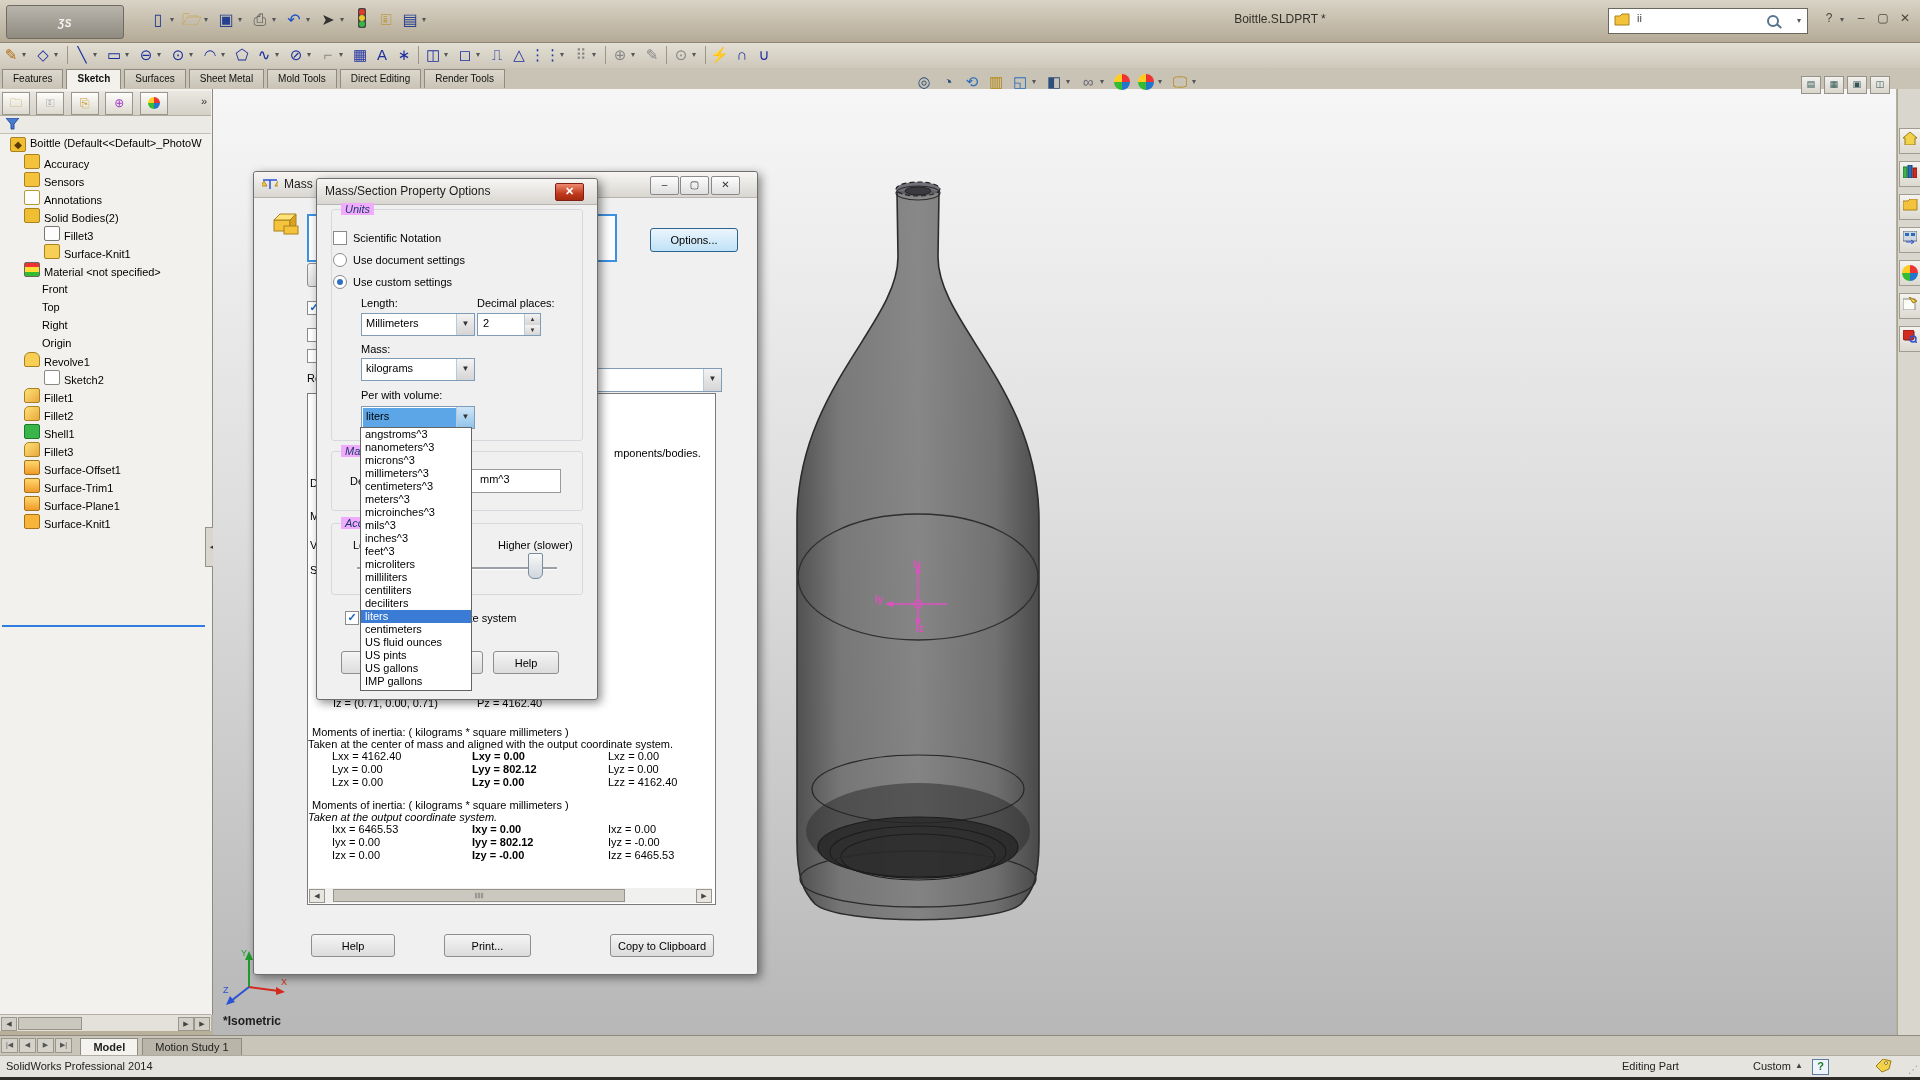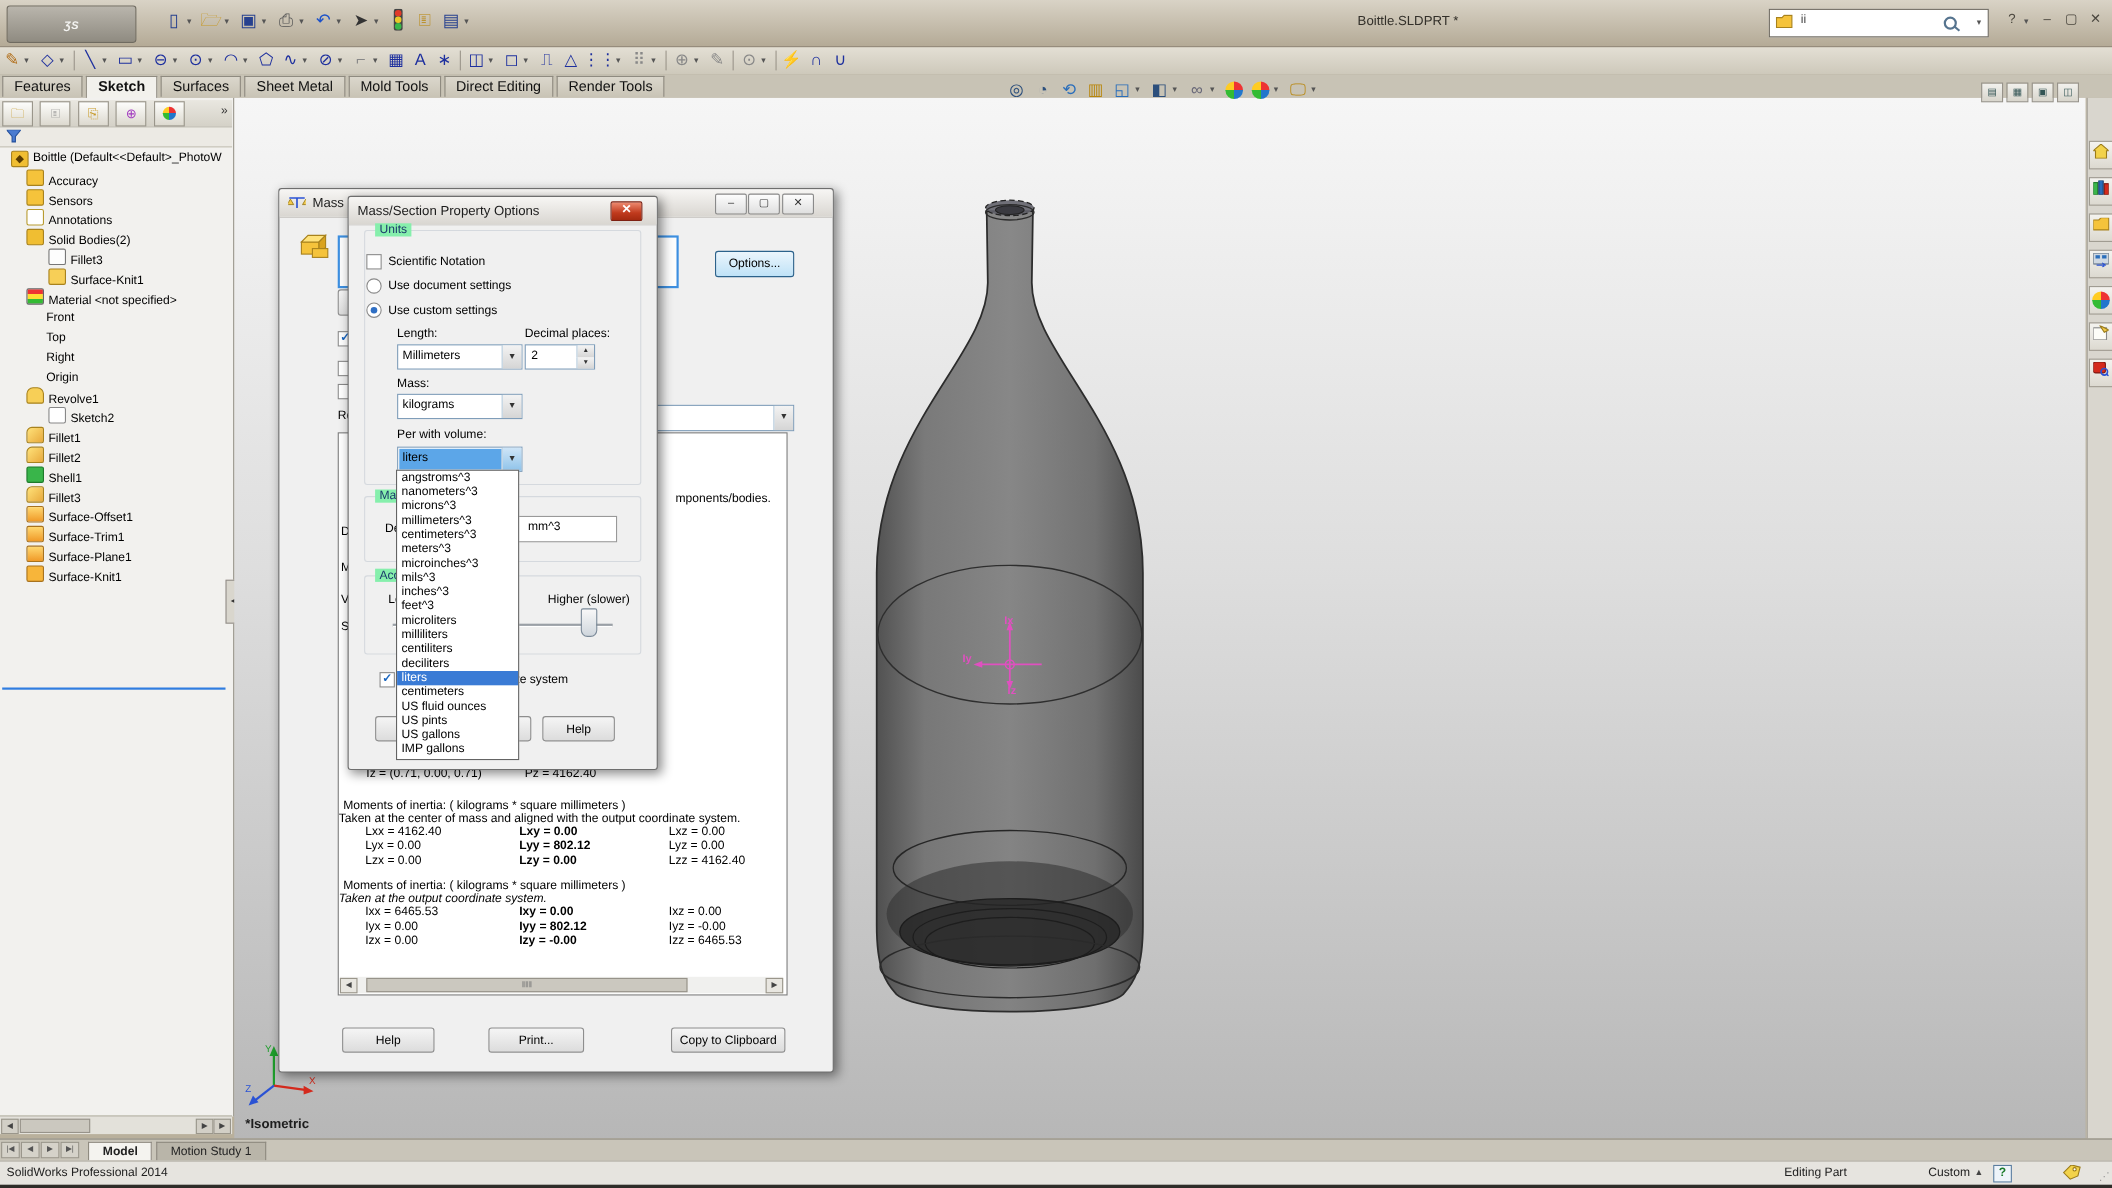--- a/index.html
+++ b/index.html
@@ -19,21 +19,21 @@
   .magicon{position:absolute;width:8px;height:8px;border:2px solid #56748f;border-radius:50%;}
   .magicon i{position:absolute;width:6px;height:2px;background:#56748f;right:-5px;bottom:-2px;transform:rotate(40deg);}
   .capbtn{display:inline-block;width:22px;height:18px;text-align:center;line-height:16px;color:#4a463e;font-size:12px;}
   #capbtns{left:1818px;top:8px;white-space:nowrap;}
   
   #toolbar2{left:0;top:43px;width:1920px;height:25px;background:linear-gradient(#e3dfd4,#cdc8ba);border-bottom:1px solid #aaa494;}
   .t2{display:inline-block;min-width:22px;height:24px;text-align:center;line-height:24px;font-size:15px;color:#1d2f9e;vertical-align:top;}
   .sep{display:inline-block;width:1px;height:18px;background:#9b958a;margin:3px 3px 0 3px;vertical-align:top;}
   
   #cmtabs{left:0;top:68px;width:1920px;height:21px;background:#c8c3b5;}
-  .cmtab{display:inline-block;height:18px;margin:1px 1px 0 2px;padding:0 10px;background:linear-gradient(#dbd7cc,#c9c4b6);border:1px solid #8f8b80;border-bottom:0;font-size:13px;line-height:18px;color:#111;}
+  .cmtab{display:inline-block;height:18px;margin:1px 1px 0 2px;padding:0 10px;background:linear-gradient(#dbd7cc,#c9c4b6);border:1px solid #8f8b80;border-bottom:0;font-size:10px;line-height:18px;color:#111;}
   .cmtab.active{background:#f2f1ec;font-weight:bold;height:20px;}
   
   #lpanel{left:0;top:89px;width:212px;height:926px;background:#f2f1ee;border-right:1px solid #8e8a80;}
   #ptabs{left:0;top:2px;width:211px;height:24px;background:linear-gradient(#e9e7e0,#d4d1c7);border-bottom:1px solid #b1ada1;}
   .ptab{display:inline-block;width:26px;height:21px;margin:1px 0 0 2px;border:1px solid #9a968b;background:linear-gradient(#fdfdfb,#dcd9cf);text-align:center;line-height:20px;font-size:12px;vertical-align:top;}
   #filterrow{left:0;top:27px;width:211px;height:17px;background:#eceae4;border-bottom:1px solid #c5c1b5;}
   #tree{left:0;top:46px;width:211px;font-size:11px;color:#000;}
   #treeroot{padding:2px 0 2px 10px;white-space:nowrap;}
   .titem{height:18px;line-height:18px;white-space:nowrap;}
   .trow{display:inline-block;height:18px;}
@@ -82,21 +82,21 @@
   #statusbar .grip{position:absolute;right:2px;top:8px;color:#999;font-size:10px;}
   #bottomstrip{left:0;top:1077px;width:1920px;height:3px;background:#2e2c28;}
   
   .dlg{background:#f0f0f0;border:1px solid #6e6e6e;border-radius:3px;box-shadow:3px 3px 10px rgba(0,0,0,.45);}
   .dlgtitle{position:absolute;left:0;top:0;right:0;height:25px;background:linear-gradient(#f7f6f4,#d9d6d1);border-bottom:1px solid #b8b5b0;border-radius:3px 3px 0 0;font-size:12px;color:#1b1b1b;}
   .w7btn{position:absolute;background:linear-gradient(#f5f5f5,#dcdcdc);border:1px solid #8e8e8e;border-radius:3px;font-size:11px;text-align:center;color:#000;}
   .combo{position:absolute;background:#fff;border:1px solid #7f9db9;font-size:11px;}
   .combo .val{position:absolute;left:4px;top:3px;white-space:nowrap;}
   .combo .arr{position:absolute;right:0;top:0;bottom:0;width:17px;background:linear-gradient(#f3f3f3,#d5d5d5);border-left:1px solid #b5cbdc;text-align:center;font-size:8px;color:#333;line-height:20px;}
   .gbox{position:absolute;border:1px solid #d5d9de;border-radius:3px;}
-  .glabel{position:absolute;background:#86efac;padding:0 4px;font-size:11px;color:#1a3a6b;white-space:nowrap;}
+  .glabel{position:absolute;background:#f0abfc;padding:0 4px;font-size:11px;color:#1a3a6b;white-space:nowrap;font-style:italic;}
   .lbl{position:absolute;font-size:11px;color:#000;white-space:nowrap;}
   .chk{position:absolute;width:12px;height:12px;background:#fff;border:1px solid #8a8a8a;font-size:11px;line-height:11px;text-align:center;color:#1a66c0;font-weight:bold;}
   .radio{position:absolute;width:12px;height:12px;background:#fff;border:1px solid #8a8a8a;border-radius:50%;}
   .radio.sel::after{content:"";position:absolute;left:3px;top:3px;width:6px;height:6px;border-radius:50%;background:#2f6fc4;}
   
   #massdlg{left:253px;top:171px;width:503px;height:802px;}
   #massdlg .capb{position:absolute;top:4px;width:27px;height:17px;background:linear-gradient(#fdfdfd,#dfdfdf);border:1px solid #8a8a8a;border-radius:2px;font-size:10px;line-height:15px;text-align:center;color:#333;}
   #bluefield{position:absolute;left:53px;top:42px;width:306px;height:44px;background:#fdfdfd;border:2px solid #3d8fe0;}
   #textarea{position:absolute;left:53px;top:221px;width:407px;height:510px;background:#fff;border:1px solid #7a7a7a;font-size:11px;color:#000;}
   #textarea .frag{position:absolute;white-space:nowrap;}
@@ -308,21 +308,21 @@
     <span class="capb" style="left:457px;">✕</span>
   </div>
 
   <svg class="abs" style="left:18px;top:34px;" width="32" height="32" viewBox="0 0 32 32">
       <rect x="2" y="14" width="16" height="11" fill="#f5c33b" stroke="#a8821d"></rect>
       <path d="M2 14 L8 8 L24 8 L18 14 Z" fill="#ffe27a" stroke="#a8821d"></path>
       <path d="M18 14 L24 8 L24 19 L18 25 Z" fill="#d9a320" stroke="#a8821d"></path>
       <rect x="12" y="20" width="14" height="8" fill="#f5c33b" stroke="#a8821d"></rect>
     </svg>
   <div id="bluefield"></div>
-  <button class="w7btn" style="left:396px;top:56px;width:72px;height:24px;background:linear-gradient(#ebf5fc,#bfe2f7);border-color:#2c628b;">Options...</button>
+  <button class="w7btn" style="left:396px;top:56px;width:88px;height:24px;background:linear-gradient(#ebf5fc,#bfe2f7);border-color:#2c628b;">Options...</button>
   <button class="w7btn" style="left:53px;top:91px;width:262px;height:24px;">Override Mass Properties...</button>
   <span class="chk" style="left:53px;top:129px;">✓</span>
   <span class="chk" style="left:53px;top:156px;"></span>
   <span class="chk" style="left:53px;top:177px;"></span>
   <span class="lbl" style="left:53px;top:200px;">Report coordinate values relative to:</span>
   <span class="combo" style="left:252px;top:196px;width:214px;height:22px;">
       <span class="val">-- default --</span>
       <span class="arr">▼</span>
     </span>
 

